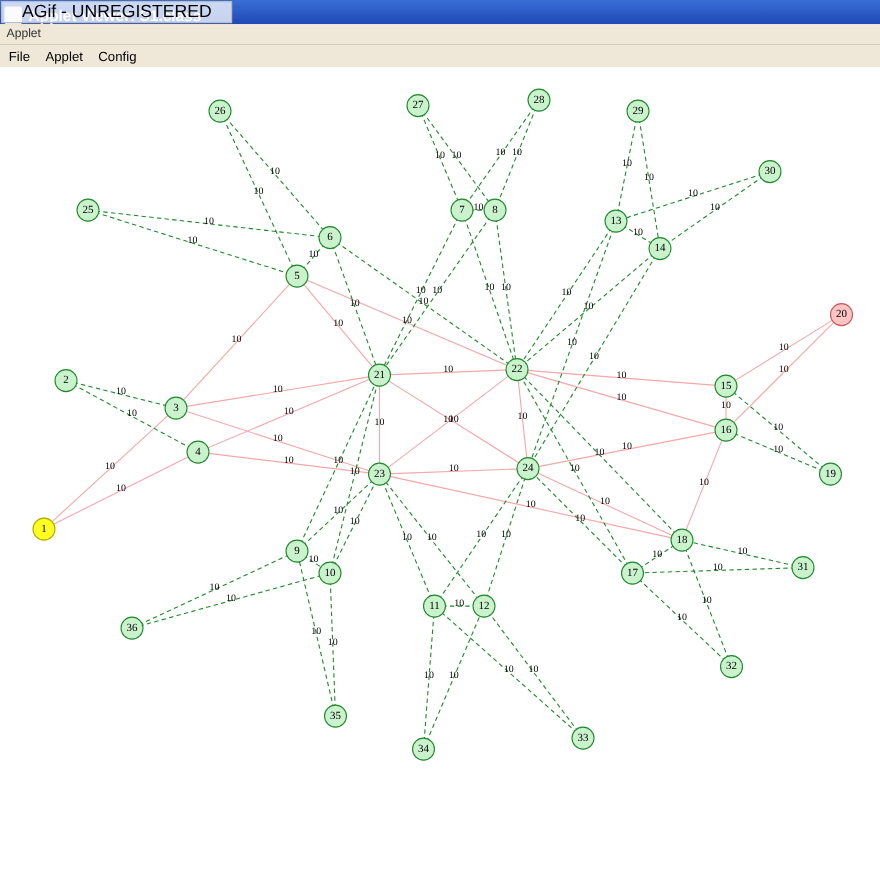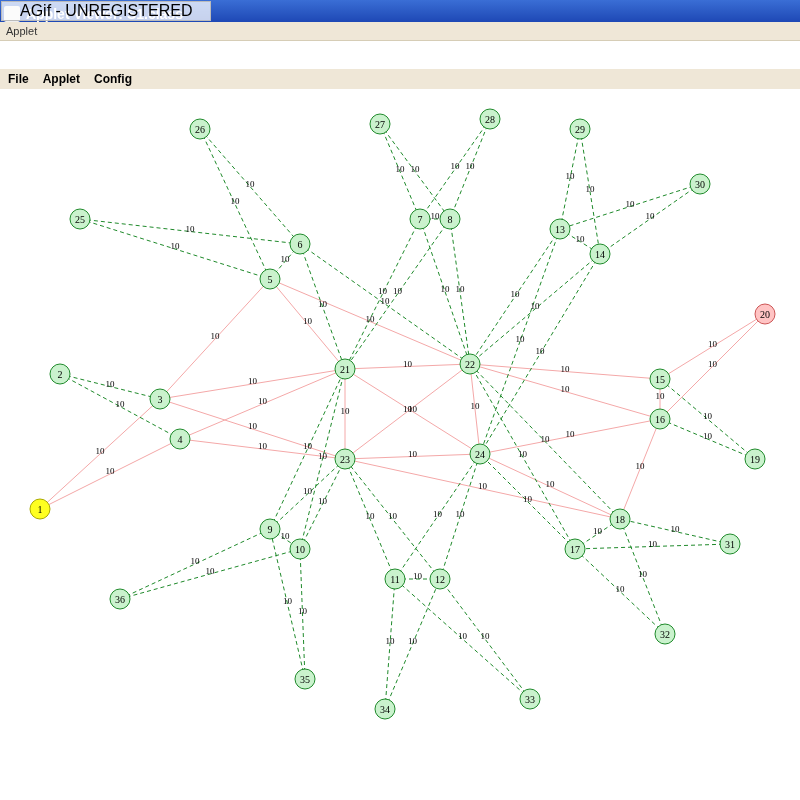--- a/index.html
+++ b/index.html
@@ -1,20 +1,20 @@
 <!DOCTYPE html>
 <html><head>
 <meta charset="utf-8">
 <style>
   body { margin:0; font-family: "Tahoma", sans-serif; font-size:11px; background:#fff; }
   .titlebar { height:22px; background:linear-gradient(#3a6ed5,#1e48b5); color:#fff; display:flex; align-items:flex-end; padding:0 4px; font-weight:bold; font-size:14px; }
   .titlebar .javaicon { width:16px; height:16px; background:#eee; margin-right:6px; display:inline-block; border-radius:2px; }
   .watermark { position:absolute; top:1px; left:1px; color:#000; font-size:16px; background:rgba(255,255,255,.75); padding:0 18px; border:1px solid #bbb; }
   .appletbar { height:18px; background:#efe7d7; display:flex; align-items:center; padding:0 6px; color:#333; border-bottom:1px solid #d6cdb6;}
-  .menubar  { height:20px; background:#efe7d7; display:flex; align-items:center; gap:14px; padding:0 8px; color:#000; font-weight:bold; font-size:12px;margin-top:28px;}
+  .menubar  { height:20px; background:#efe7d7; display:flex; align-items:center; gap:14px; padding:0 8px; color:#000; font-weight:normal; font-size:12px;}
   .canvas   { position:relative; width:800px; height:740px; background:#fff; }
   svg { position:absolute; top:0; left:0; }
   .node   { fill:#caf2cd; stroke:#1f8a2b; stroke-width:1; }
   .node.start { fill:#ffff20; stroke:#aa0; }
   .node.end   { fill:#ffc4c4; stroke:#c55; }
   .nlabel { font:10px Tahoma; fill:#000; text-anchor:middle; dominant-baseline:central; }
   .edge      { stroke:#1f8a2b; stroke-width:1; stroke-dasharray:4 3; fill:none; }
   .thick     { stroke:#f4a8a8; stroke-dasharray:none; }
   .elabel { font:9px Tahoma; fill:#000; text-anchor:middle; }
 </style>

